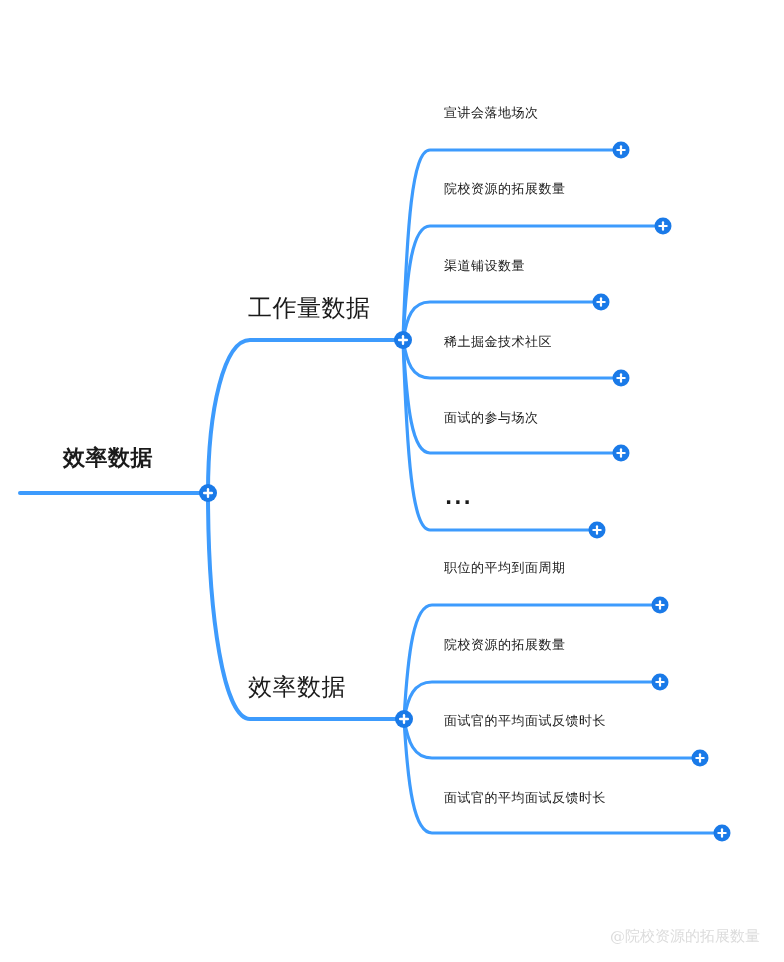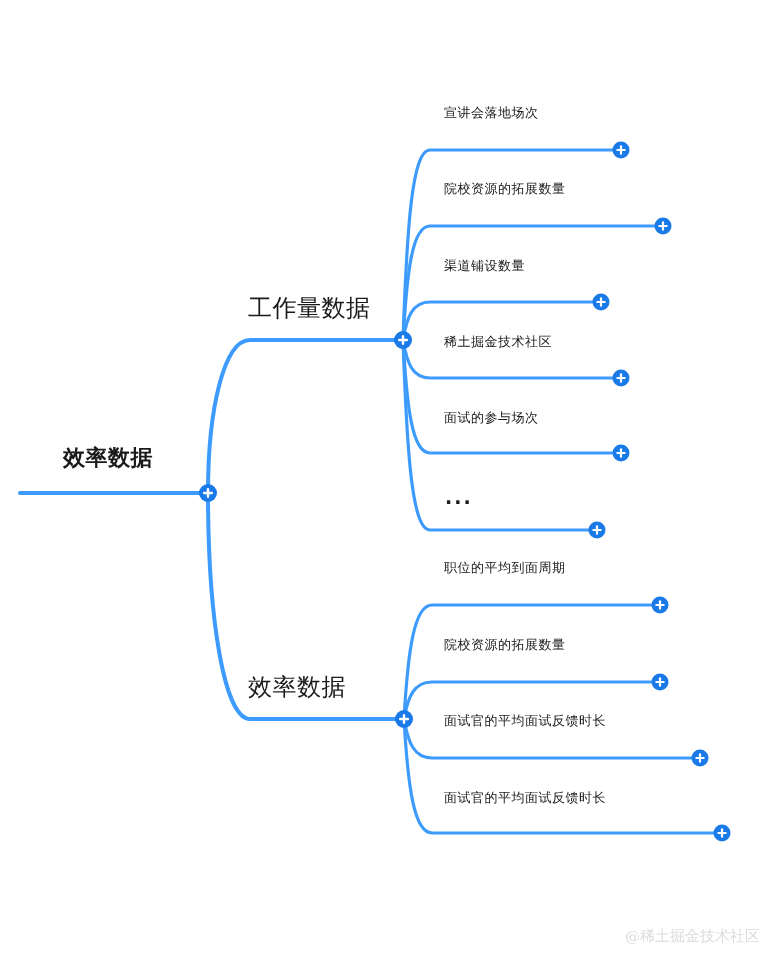--- a/index.html
+++ b/index.html
@@ -180,13 +180,13 @@
     <div class="label label-leaf" style="left: 444px; top: 333px;">稀土掘金技术社区</div>
     <div class="label label-leaf" style="left: 444px; top: 409px;">面试的参与场次</div>
     <div class="label label-ellipsis" style="left: 445px; top: 486px;">...</div>
     <div class="label label-branch" style="left: 248px; top: 671px; text-align: center;">效率数据</div>
     <div class="label label-leaf" style="left: 444px; top: 559px;">职位的平均到面周期</div>
     <div class="label label-leaf" style="left: 444px; top: 636px;">院校资源的拓展数量</div>
     <div class="label label-leaf" style="left: 444px; top: 712px;">面试官的平均面试反馈时长</div>
     <div class="label label-leaf" style="left: 444px; top: 789px;">面试官的平均面试反馈时长</div>
   </div>
 
-<div class="watermark">@稀土掘金技术社区</div>
+<div class="watermark">@院校资源的拓展数量</div>
 
 </body></html>

